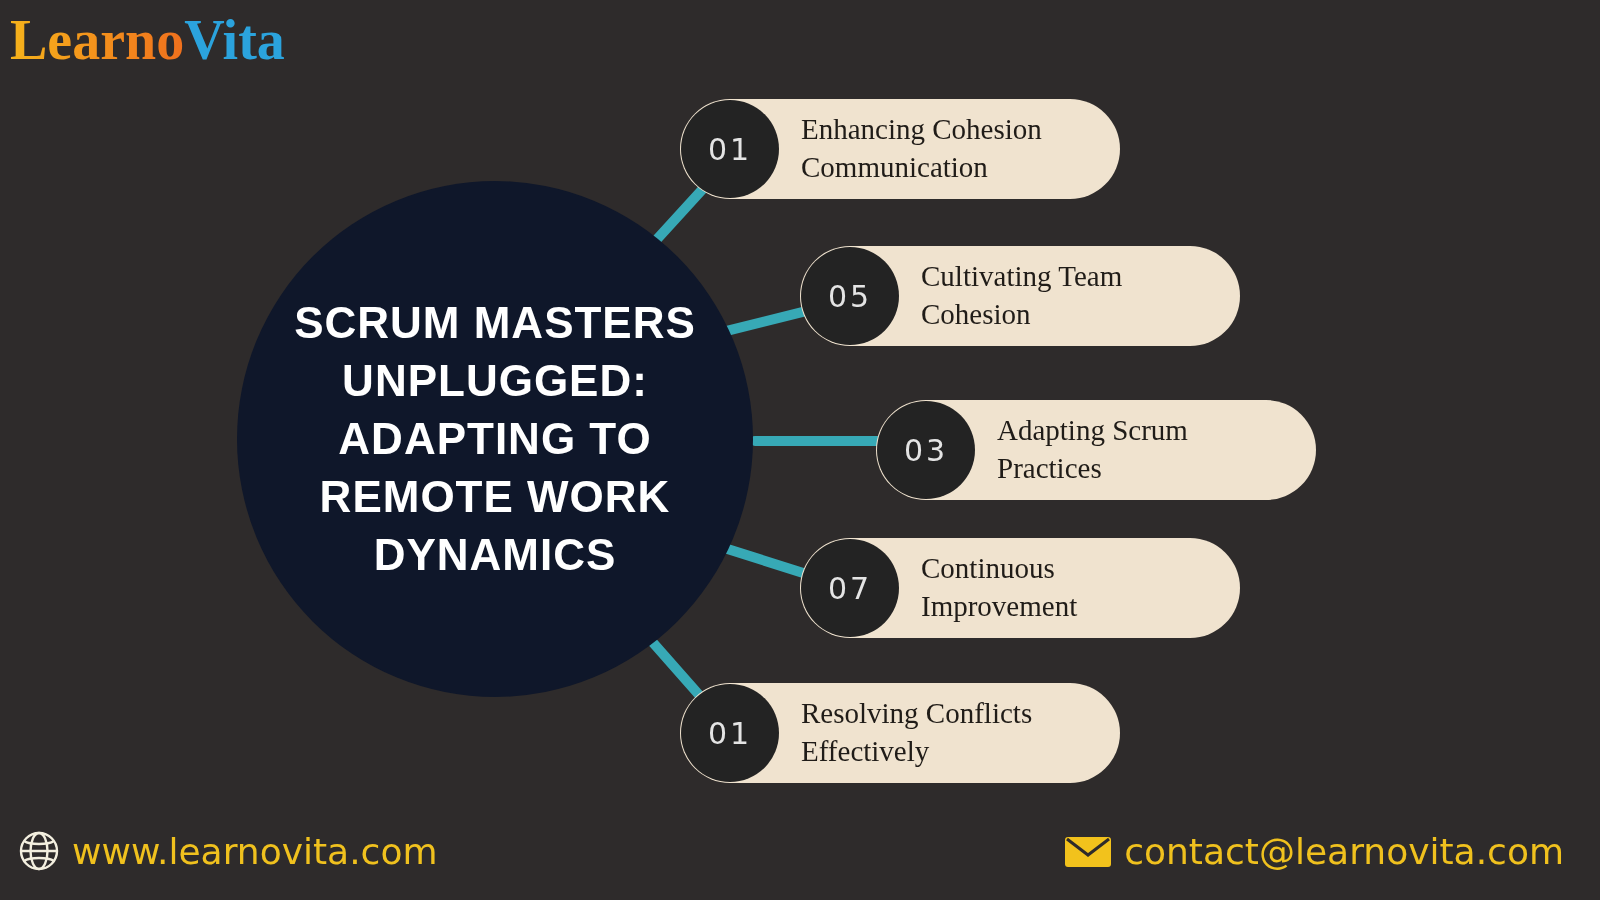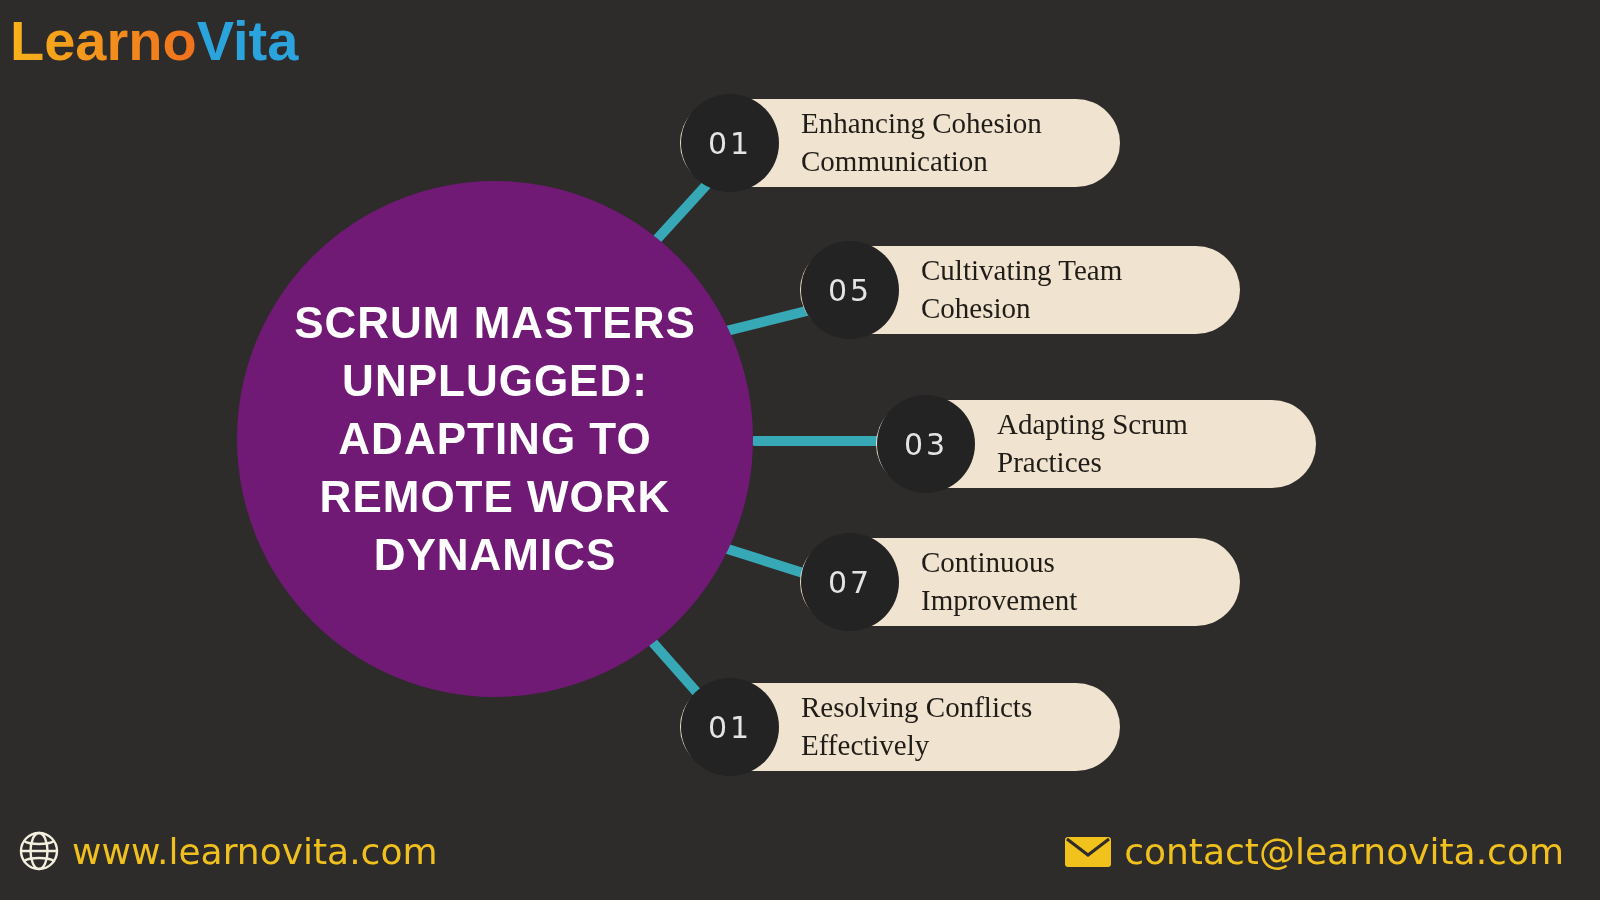--- a/index.html
+++ b/index.html
@@ -10,32 +10,32 @@
     position:relative;
     overflow:hidden;
   }
   .stage{position:absolute;inset:0;}
 
   
   .logo{
     position:absolute;left:10px;top:8px;
     font-size:56px;font-weight:bold;
     letter-spacing:0px;
-    font-family:Liberation Sans, sans-serif;
+    font-family:Liberation Serif, serif;
   }
   .logo .part1{color:#f79b1b;
     background:linear-gradient(90deg,#f6b31b,#f0701d);
     -webkit-background-clip:text;background-clip:text;color:transparent;}
   .logo .part2{color:#2ba3dd;}
 
   
   .center-circle{
     position:absolute;left:237px;top:181px;
     width:516px;height:516px;border-radius:50%;
-    background:#701a75;
+    background:#0f172a;
     display:flex;align-items:center;justify-content:center;
     text-align:center;
     z-index:3;
   }
   .center-circle .title{
     color:#ffffff;
     font-weight:bold;
     font-size:44px;
     line-height:1.32;
     letter-spacing:1px;
@@ -51,21 +51,21 @@
   }
   .c1{left:648px;top:244px;width:128px;transform:rotate(-47.6deg);}
   .c2{left:718px;top:328px;width:138px;transform:rotate(-14deg);}
   .c3{left:750px;top:436px;width:180px;transform:rotate(0deg);}
   .c4{left:718px;top:541px;width:140px;transform:rotate(17.6deg);}
   .c5{left:648px;top:632px;width:128px;transform:rotate(48.6deg);}
 
   
   .pill{
     position:absolute;
-    width:440px;height:88px;
+    width:440px;height:100px;
     background:#f0e3cf;
     border-radius:60px;
     display:flex;align-items:center;
     z-index:4;
   }
   .pill .num-circle{
     flex:0 0 auto;
     width:98px;height:98px;border-radius:50%;
     background:#232323;
     display:flex;align-items:center;justify-content:center;

